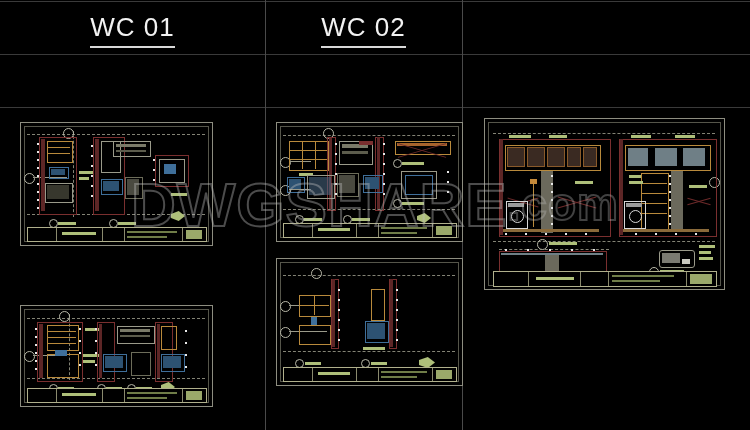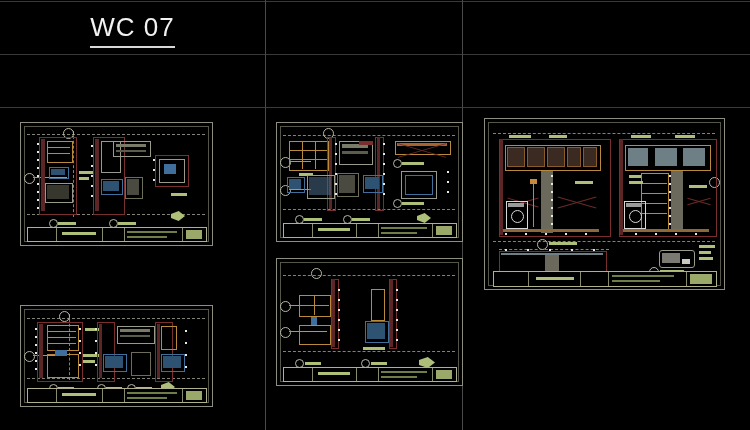--- a/index.html
+++ b/index.html
@@ -53,21 +53,27 @@
 <div id="page">
 
   <div class="hrule" style="top:1px;"></div>
   <div class="hrule" style="top:54px;"></div>
   <div class="hrule" style="top:107px;"></div>
   <div class="vrule" style="left:265px;height:430px;"></div>
   <div class="vrule" style="left:462px;height:430px;"></div>
 
   <div class="coltitle" style="left:0;top:12px;width:265px;">
     <span style="display:inline-block;">
-      <span>WC 07</span>
+      <span>WC 01</span>
+      <span class="u"></span>
+    </span>
+  </div>
+  <div class="coltitle" style="left:265px;top:12px;width:197px;">
+    <span style="display:inline-block;">
+      <span>WC 02</span>
       <span class="u"></span>
     </span>
   </div>
 
   <div class="sheet" style="left:20px;top:122px;width:191px;height:122px;">
     <div class="inner"></div>
 
     <div class="dash" style="left:6px;top:11px;width:178px;"></div>
     <div class="dash" style="left:6px;top:91px;width:178px;"></div>
     <div class="dashv" style="left:52px;top:8px;height:86px;"></div>
@@ -468,14 +474,18 @@
       <div class="tcell" style="left:34px;width:52px;"></div>
       <div class="tcell" style="left:86px;width:28px;"></div>
       <div class="tcell" style="left:114px;width:78px;"></div>
       <div class="txt" style="left:42px;top:5px;width:38px;"></div>
       <div class="txtd" style="left:118px;top:3px;width:62px;"></div>
       <div class="txtd" style="left:118px;top:8px;width:48px;"></div>
       <div class="fill" style="left:196px;top:2px;width:22px;height:10px;background:#9aa86a;"></div>
     </div>
   </div>
 
+  <div id="wm">
+    <span>DWGSHARE</span>
+      <span class="dot">.com</span>
+  </div>
 
 </div>
 
 </body></html>

